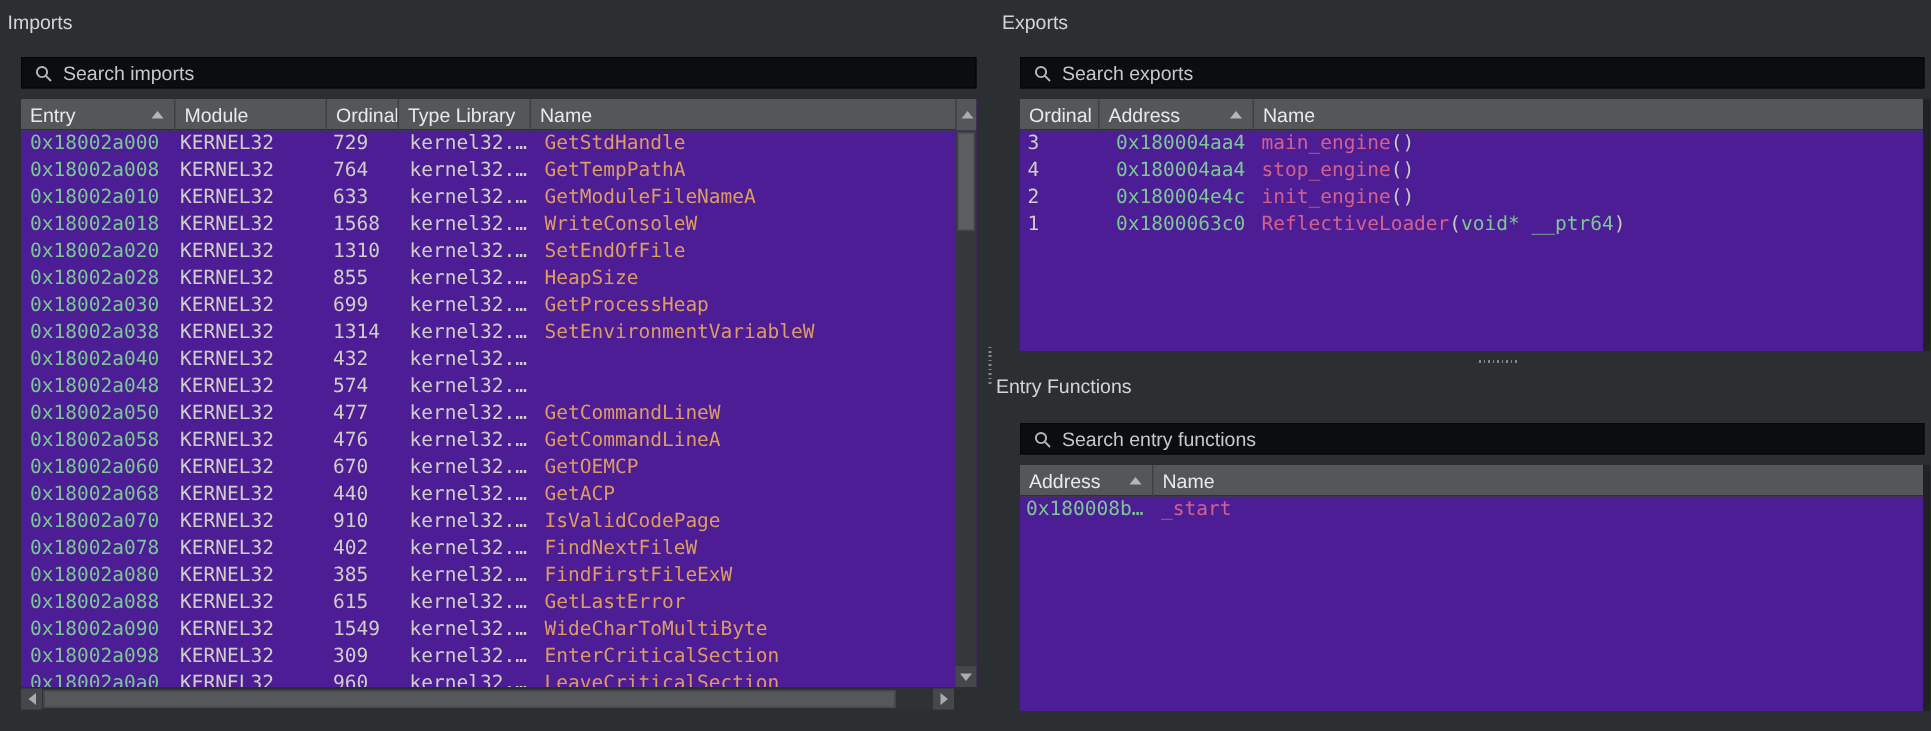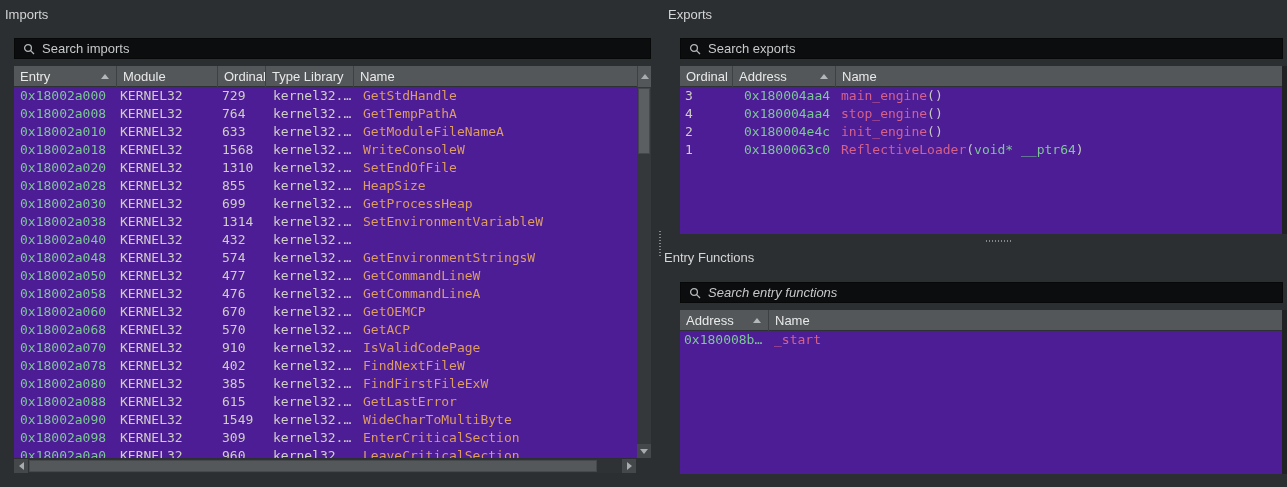--- a/index.html
+++ b/index.html
@@ -173,21 +173,20 @@
         <div class="cell c-green">0x18002a040</div>
         <div class="cell c-white">KERNEL32</div>
         <div class="cell c-white">432</div>
         <div class="cell c-white">kernel32.…</div>
       </div>
       <div class="trow g-imports">
         <div class="cell c-green">0x18002a048</div>
         <div class="cell c-white">KERNEL32</div>
         <div class="cell c-white">574</div>
         <div class="cell c-white">kernel32.…</div>
-        <div class="cell c-orange">GetEnvironmentStringsW</div>
       </div>
       <div class="trow g-imports">
         <div class="cell c-green">0x18002a050</div>
         <div class="cell c-white">KERNEL32</div>
         <div class="cell c-white">477</div>
         <div class="cell c-white">kernel32.…</div>
         <div class="cell c-orange">GetCommandLineW</div>
       </div>
       <div class="trow g-imports">
         <div class="cell c-green">0x18002a058</div>
@@ -199,21 +198,21 @@
       <div class="trow g-imports">
         <div class="cell c-green">0x18002a060</div>
         <div class="cell c-white">KERNEL32</div>
         <div class="cell c-white">670</div>
         <div class="cell c-white">kernel32.…</div>
         <div class="cell c-orange">GetOEMCP</div>
       </div>
       <div class="trow g-imports">
         <div class="cell c-green">0x18002a068</div>
         <div class="cell c-white">KERNEL32</div>
-        <div class="cell c-white">570</div>
+        <div class="cell c-white">440</div>
         <div class="cell c-white">kernel32.…</div>
         <div class="cell c-orange">GetACP</div>
       </div>
       <div class="trow g-imports">
         <div class="cell c-green">0x18002a070</div>
         <div class="cell c-white">KERNEL32</div>
         <div class="cell c-white">910</div>
         <div class="cell c-white">kernel32.…</div>
         <div class="cell c-orange">IsValidCodePage</div>
       </div>
@@ -328,21 +327,21 @@
         <div class="cell c-pink"><span>ReflectiveLoader</span><span class="c-paren">(</span><span class="c-green">void* __ptr64</span><span class="c-paren">)</span></div>
       </div>
     </div>
 </div>
 <div class="abs rstrip" style="left:1282px;top:66px;width:5px;height:168px;"></div>
 
 <div class="abs hdots" style="left:986px;top:240px;width:26px;"></div>
 
 <div class="abs panel-title" style="left:664px;top:250px;">Entry Functions</div>
 
-<div class="abs searchbox" style="left:680px;top:282px;width:603px;font-style:italic;">
+<div class="abs searchbox" style="left:680px;top:282px;width:603px;">
   <svg class="sicon" width="12" height="12" viewBox="0 0 12 12">
     <circle cx="5" cy="5" r="3.4" fill="none" stroke="#b5b8ba" stroke-width="1.3"></circle>
     <line x1="7.6" y1="7.6" x2="11" y2="11" stroke="#b5b8ba" stroke-width="1.3"></line>
   </svg>
   <span class="placeholder">Search entry functions</span>
 </div>
 
 <div class="abs table-wrap" style="left:680px;top:310px;width:602px;height:164px;">
   <div class="thead g-entry" id="entry-head">
       <div class="hcell">

